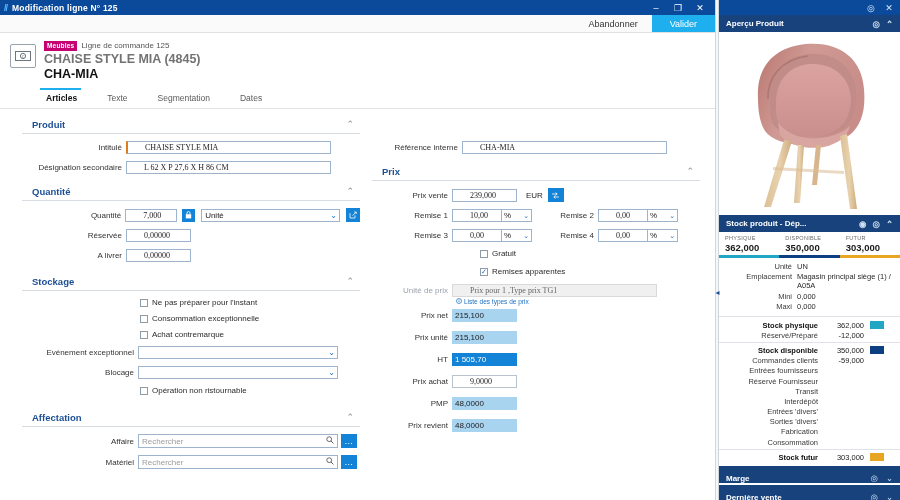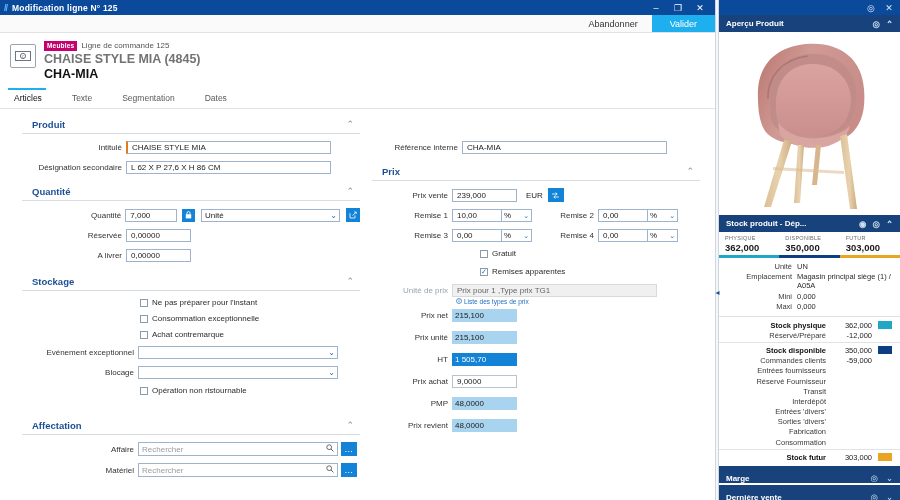--- a/index.html
+++ b/index.html
@@ -49,21 +49,21 @@
   .badge-meubles {
     background: #c6006f; color: #fff; font-size: 6.5px; font-weight: bold;
     padding: 1px 3px 1px 3px; line-height: 1.2; letter-spacing: .2px;
   }
   .dh-sub { font-size: 8px; color: #555; }
   .dh-title { font-size: 12.5px; font-weight: bold; color: #737373; line-height: 1.25; }
   .dh-ref { font-size: 12.5px; font-weight: bold; color: #111; line-height: 1.25; }
 
   .tabs { display: flex; padding-left: 12px; margin-top: 6px; border-bottom: 1px solid #e3e3e3; flex: none; }
   .tab { padding: 4px 14px 5px 2px; margin-right: 14px; font-size: 8.5px; color: #5a5a5a; position: relative; }
-  .tab.active { color: #111; font-weight: normal; }
+  .tab.active { color: #111; font-weight: bold; margin-left: 32px; }
   .tab.active:before {
     content: ""; position: absolute; left: -4px; right: 10px; top: -1px; height: 2px; background: #1eb0ee;
   }
 
   .form-scroll { flex: 1; overflow: hidden; position: relative; padding: 8px 0 0 0; }
   .cols { display: flex; }
   .col-left { width: 360px; padding-left: 22px; }
   .col-right { width: 340px; padding-left: 12px; }
 
   .section { margin-bottom: 2px; }
@@ -72,21 +72,21 @@
     padding: 2px 6px 3px 10px; margin-bottom: 7px; text-align: right;
   }
   .sec-title { color: #1c4f94; font-weight: bold; font-size: 9.5px; }
   .sec-chevron { margin-left: auto; color: #7e8a97; font-size: 9px; line-height: 1; }
 
   .field { display: flex; align-items: center; margin-bottom: 7px; }
   .fl { font-size: 8px; color: #333; text-align: right; padding-right: 4px; }
   .fl.dim { color: #9aa3ac; }
   .inp {
     border: 1px solid #9eb4cc; background: #fff; height: 13px; font-size: 8px; color: #222;
-    padding: 0 4px; display: flex; align-items: center; font-family: Liberation Sans, sans-serif;
+    padding: 0 17px; display: flex; align-items: center; font-family: Liberation Serif, serif;
   }
   .inp.orange { border-left: 2px solid #e07b20; }
   .inp.readonly { background: #f0f0f0; border: 1px solid #d9d9d9; color: #666; }
   .val-blue { background: #a9d4f0; height: 13px; font-size: 8px; color: #1a1a1a; padding: 0 3px; display: flex; align-items: center; }
   .val-blue.strong { background: #1283d6; color: #fff; }
 
   .select {
     border: 1px solid #9eb4cc; background: #fff; height: 13px; font-size: 8px; color: #222;
     padding: 0 2px 0 3px; display: flex; align-items: center;
   }
@@ -144,21 +144,21 @@
   .kpi.k1 { border-bottom-color: #21a6c4; }
   .kpi.k2 { border-bottom-color: #0e3f82; }
   .kpi.k3 { border-bottom-color: #e8a521; }
 
   .stock-meta { padding: 4px 6px 4px 0; font-size: 7.5px; color: #333; }
   .sm-row { display: flex; margin-bottom: 1px; }
   .sm-lbl { width: 78px; text-align: right; padding-right: 5px; color: #3a3a3a; }
   .sm-val { flex: 1; color: #2a2a2a; }
 
   .stock-list { border-top: 1px solid #dfe3e8; padding: 3px 0 2px 0; font-size: 7.5px; }
-  .sl-row { display: flex; align-items: center; height: 10.2px; padding-right: 8px; }
+  .sl-row { display: flex; align-items: center; height: 10.2px; padding-right: 16px; }
   .sl-lbl { flex: 1; text-align: right; padding-right: 6px; color: #3a3a3a; }
   .sl-lbl.b { font-weight: bold; color: #111; }
   .sl-val { width: 44px; text-align: right; padding-right: 4px; color: #222; }
   .sl-bar { width: 14px; height: 8px; margin-left: 2px; }
   .sl-sep { border-top: 1px solid #dfe3e8; margin: 2px 0; }
 
   .panel-bar {
     height: 17px; background: #17427c; color: #fff; display: flex; align-items: flex-end;
     padding: 0 4px 0 7px; font-size: 8px; font-weight: bold; margin-top: 2px; flex: none;
   }
@@ -300,21 +300,21 @@
                 <span></span>
                 <span class="caret">⌄</span>
               </span>
             </div>
             <div class="chk-row" style="padding-left:118px">
               <span class="chk"></span>
               <span class="chk-lbl">Opération non ristournable</span>
             </div>
           </div>
 
-          <div class="section" style="margin-top:23px">
+          <div class="section" style="margin-top:15px">
             <div class="sec-head">
               <span class="sec-title">Affectation</span>
               <span class="sec-chevron">⌃</span>
             </div>
             <div class="field">
               <span class="fl" style="width:116px">Affaire</span>
               <span class="search-inp" style="width:200px">
                 <span>Rechercher</span>
                 <span class="mag">
                   <svg width="8" height="8" viewBox="0 0 8 8" aria-hidden="true">

